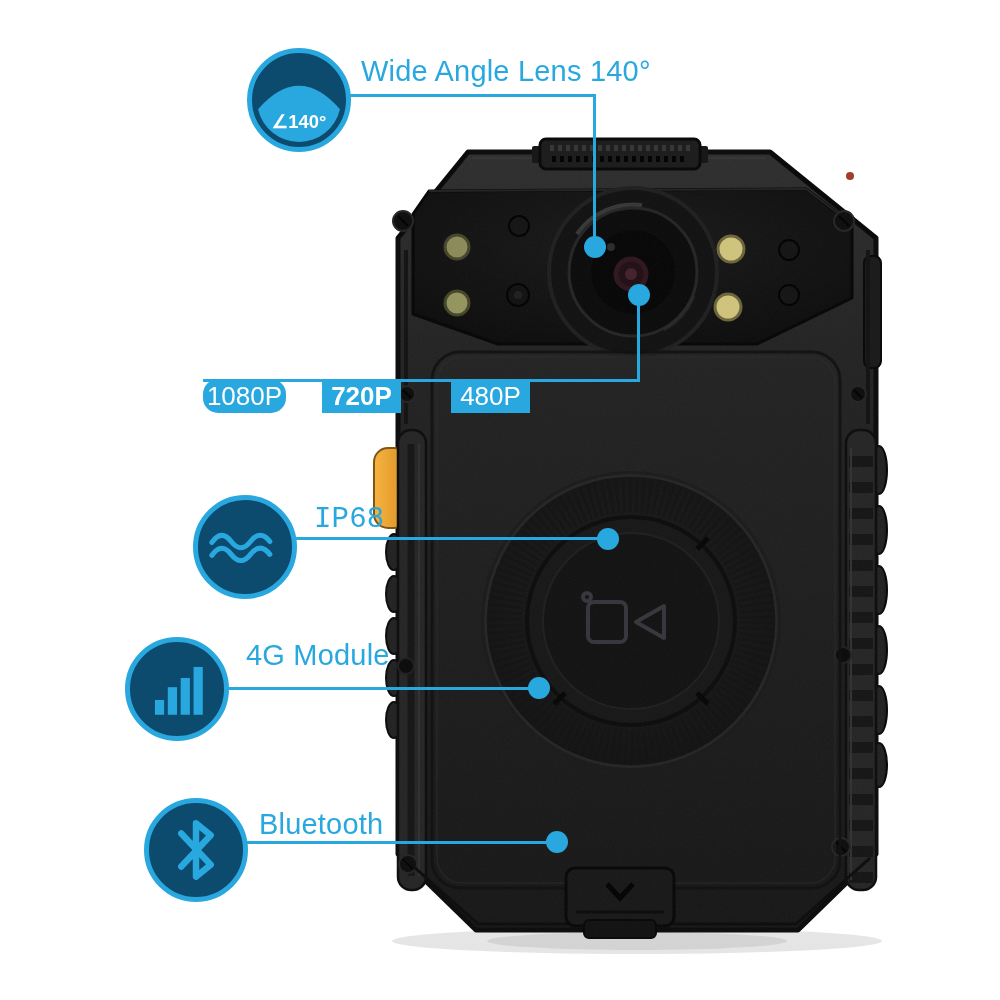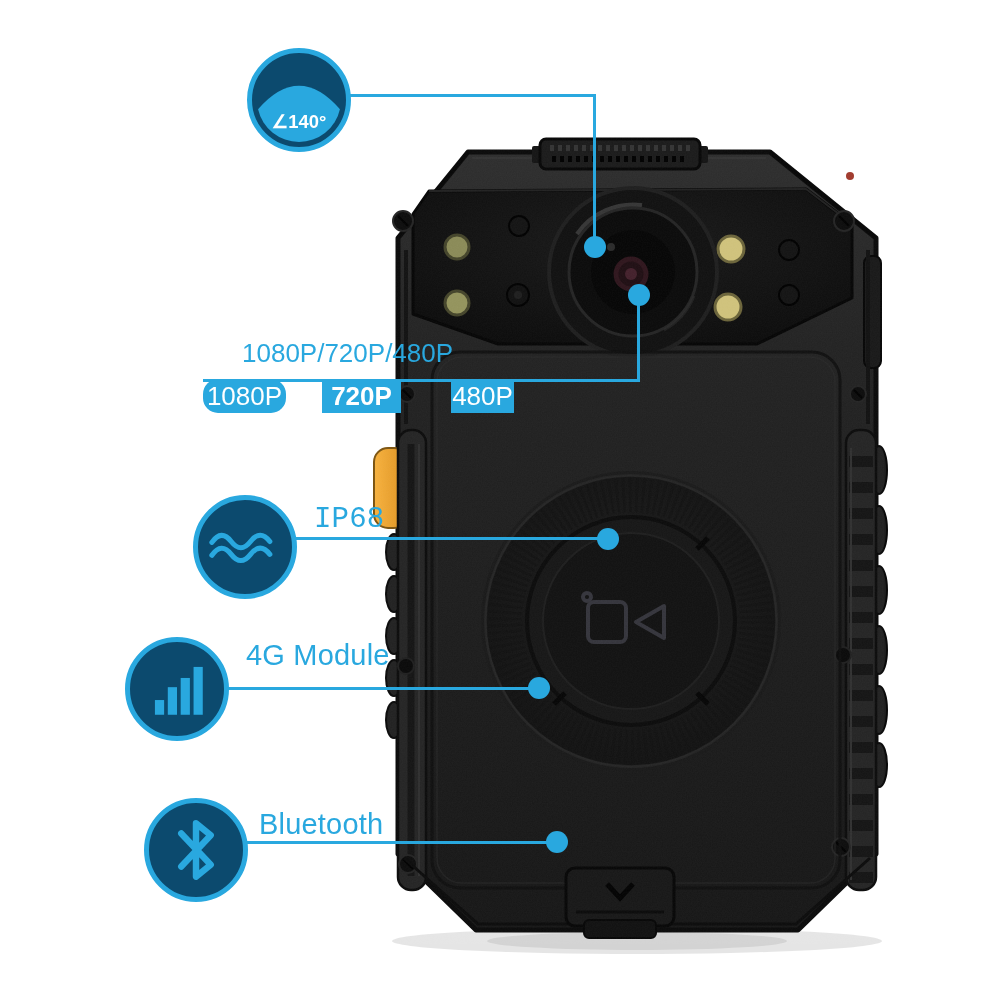--- a/index.html
+++ b/index.html
@@ -207,29 +207,29 @@
   <div class="line" style="left:349px;top:94px;width:247px;height:3px;"></div>
   <div class="line" style="left:593px;top:94px;width:3px;height:153px;"></div>
   <div class="dot" style="left:584px;top:236px;"></div>
 
   <div class="co-circle" style="left:247px;top:48px;">
     <svg viewBox="0 0 100 100">
       <path d="M5.5,60 Q50,9 94.5,60 A45.6,45.6 0 0 1 5.5,60 Z" fill="currentColor"></path>
       <text x="50" y="80" text-anchor="middle" font-size="20" font-weight="bold" fill="#ffffff">∠140°</text>
     </svg>
   </div>
+  <div class="co-label" style="left:361px;top:56px;">Wide Angle Lens 140°</div>
 
   <div class="line" style="left:637px;top:295px;width:3px;height:86px;"></div>
   <div class="line" style="left:203px;top:379px;width:437px;height:3px;"></div>
   <div class="dot" style="left:628px;top:284px;"></div>
 
-  <div class="res-title" style="left:242px;top:339px;">1080P/720P/480P</div>
   <div class="badge" style="left:203px;top:379px;width:83px;border-radius:15px;">1080P</div>
   <div class="badge" style="left:322px;top:379px;width:79px;font-weight:bold;">720P</div>
-  <div class="badge" style="left:451px;top:379px;width:63px;">480P</div>
+  <div class="badge" style="left:451px;top:379px;width:79px;">480P</div>
 
   <div class="line" style="left:295px;top:537px;width:313px;height:3px;"></div>
   <div class="dot" style="left:597px;top:528px;"></div>
 
   <div class="co-circle" style="left:193px;top:495px;">
     <svg viewBox="0 0 100 100" fill="none" stroke="currentColor" stroke-width="5.5" stroke-linecap="round">
       <path d="M14,45 c7,-10 14,-10 21,-1 c7,9 14,9 21,0 c7,-9 14,-9 21,0"></path>
       <path d="M14,59 c7,-10 14,-10 21,-1 c7,9 14,9 21,0 c7,-9 14,-9 21,0"></path>
     </svg>
   </div>

